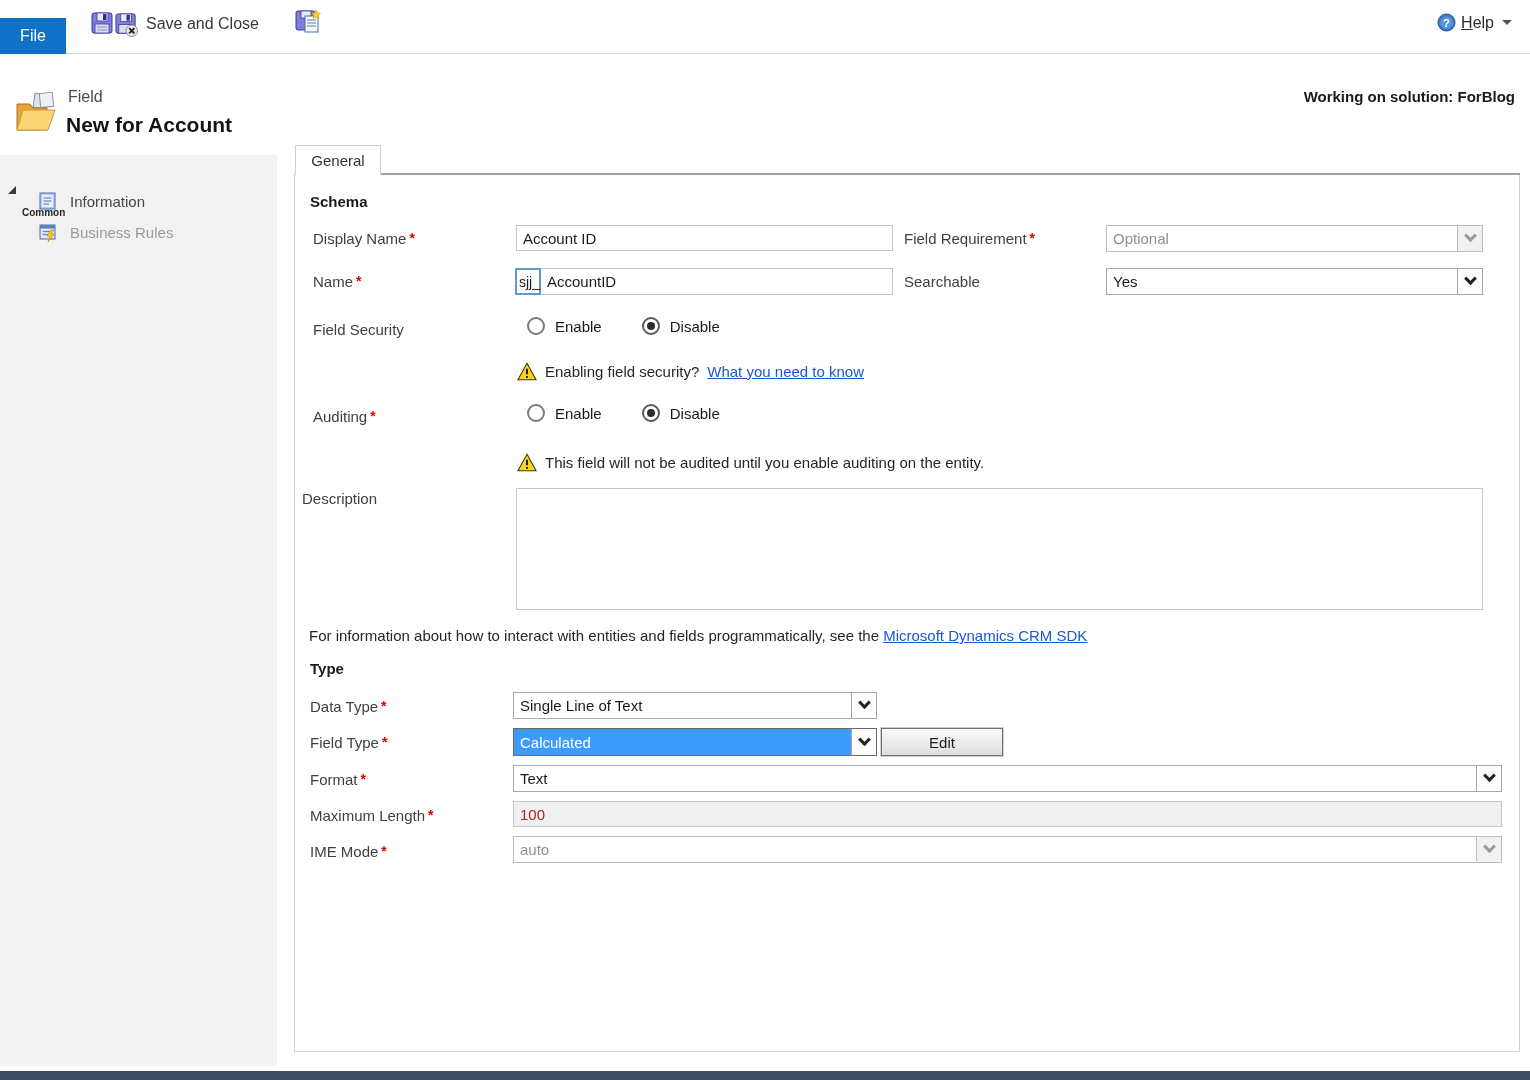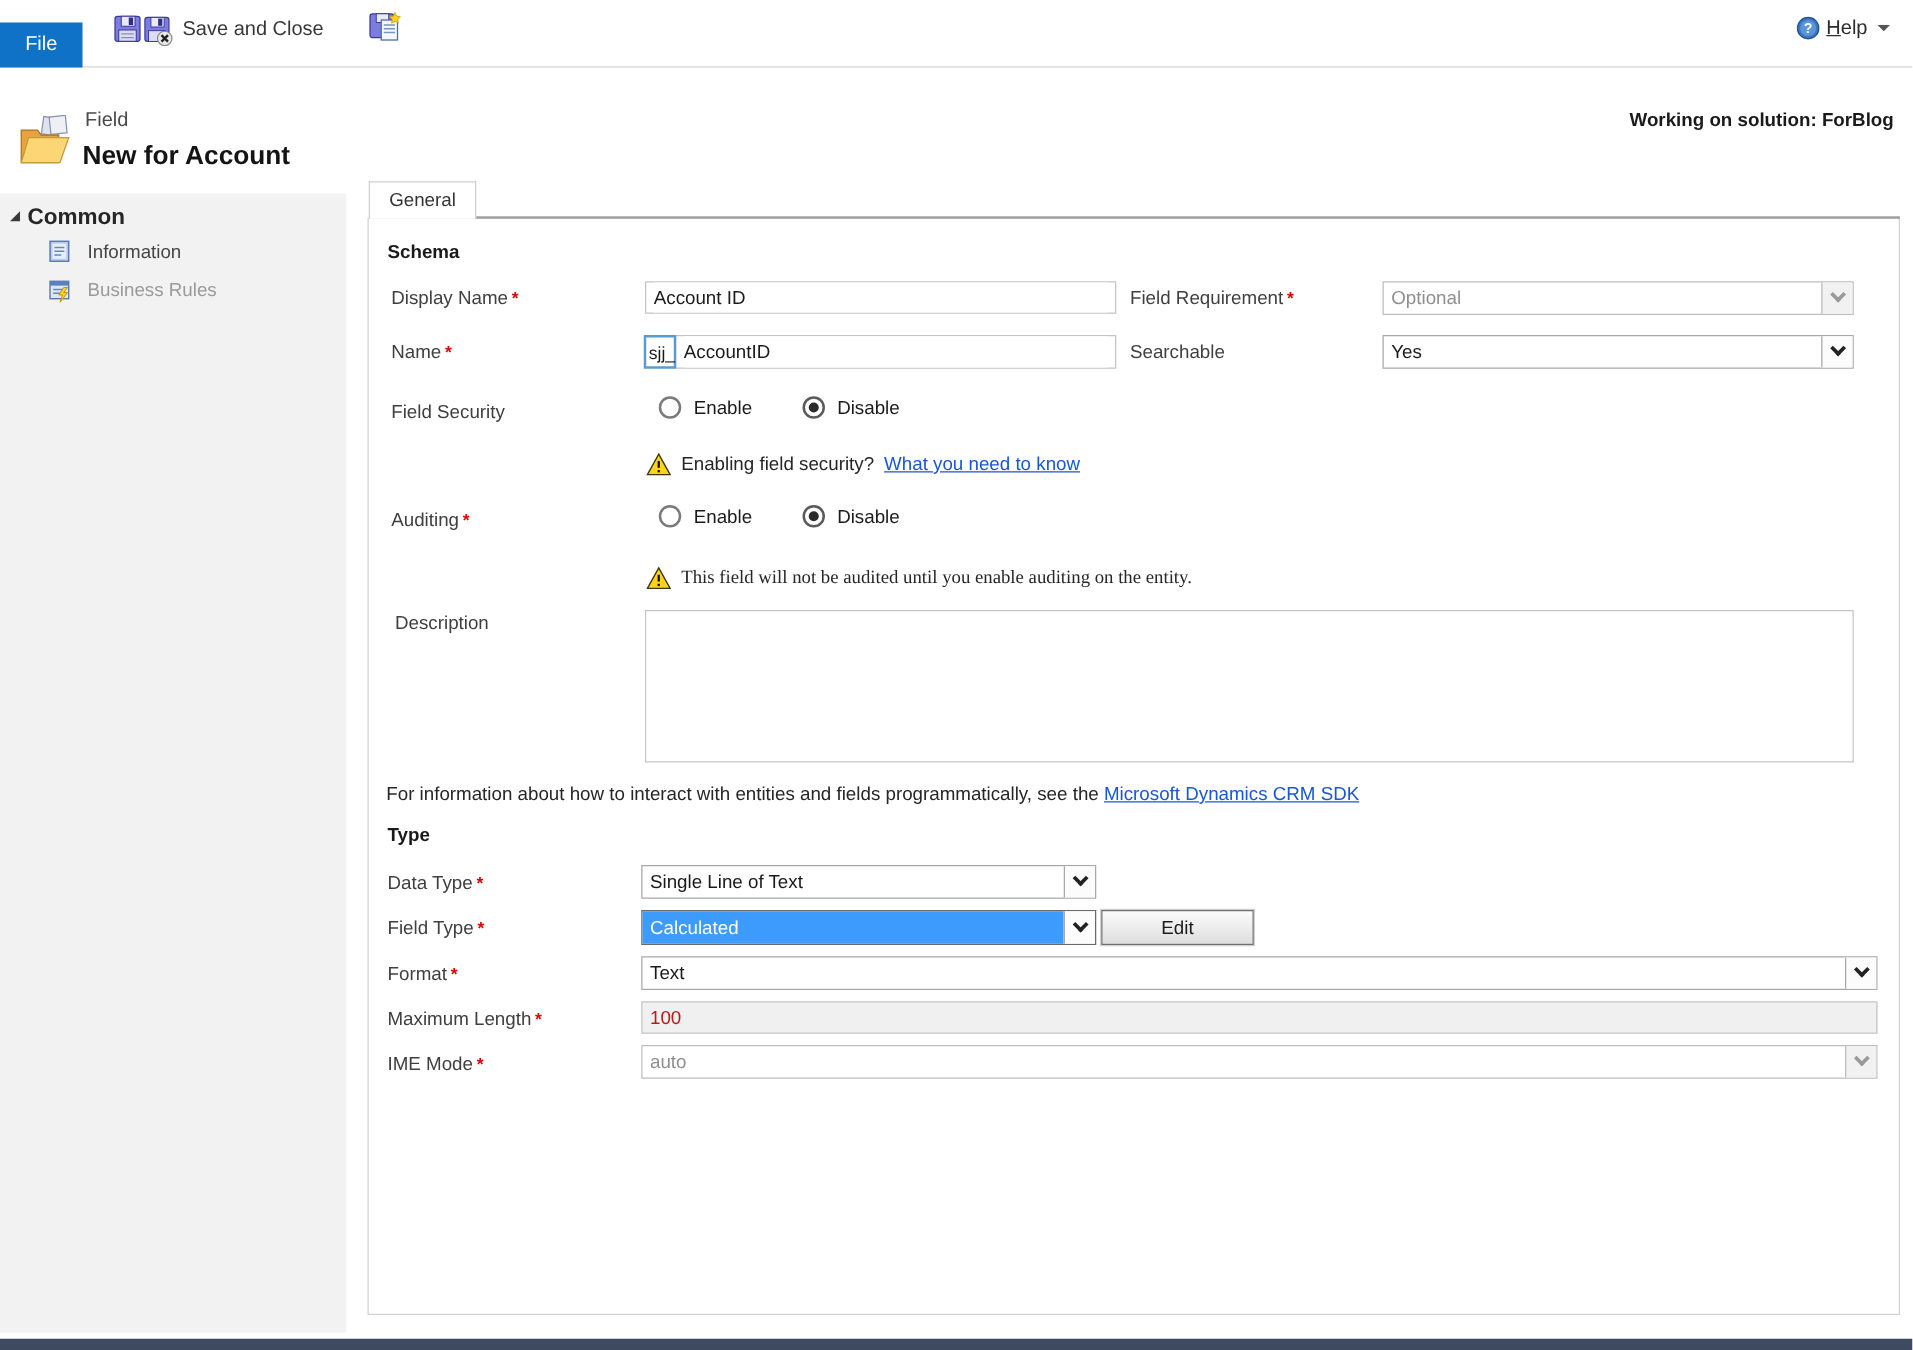--- a/index.html
+++ b/index.html
@@ -26,21 +26,21 @@
 
   
   #folder-icon { left:14px; top:92px; width:44px; height:42px; }
   #entity-type { left:68px; top:88px; font-size:16px; color:#4a4a4a; }
   #page-title { left:66px; top:113px; font-size:21px; font-weight:bold; color:#141414; }
   #solution-note { right:15px; top:88px; font-size:15px; font-weight:bold; color:#1a1a1a; }
 
   
   #sidebar { left:0; top:155px; width:277px; height:911px; background:#f2f2f2; }
   #common-group { position:absolute; left:8px; top:8px; display:flex; align-items:center; gap:6px; cursor:pointer; }
-  #common-label { font-size:18px; font-weight:bold; color:#262626; }
+  #common-label { font-size:10px; font-weight:bold; color:#262626;margin-top:44px; }
   .tree-tri { width:0; height:0; border-left:8px solid transparent; border-bottom:8px solid #3a3a3a; transform:translateY(-1px); }
   .side-item { position:absolute; left:38px; display:flex; align-items:center; gap:12px; cursor:pointer; }
   .side-item svg { width:20px; height:20px; }
   #side-item-information { top:36px; }
   #side-item-business-rules { top:67px; }
   #side-item-information .lbl { font-size:15px; color:#454545; }
   #side-item-business-rules .lbl { font-size:15px; color:#9a9a9a; }
 
   
   #panel { left:294px; top:174px; width:1226px; height:878px; background:#fff; border:1px solid #d2d2d2; }
@@ -239,30 +239,30 @@
   </div>
 
   <div class="abs flabel" style="left:313px; top:408px;"><span>Auditing</span><span class="req">*</span></div>
   <div class="abs radio-row" style="left:527px; top:404px;">
     <span class="radio"></span>
     <span class="radio-lbl">Enable</span>
     <span class="radio checked"></span>
     <span class="radio-lbl">Disable</span>
   </div>
 
-  <div class="abs warn-row" style="left:517px; top:453px;font-family:Liberation Serif, serif;">
+  <div class="abs warn-row" style="left:517px; top:453px;">
     <svg viewBox="0 0 22 20">
       <path d="M11 1 L21 19 H1 z" fill="#ffd21e" stroke="#3a3a00" stroke-width="1.2"></path>
       <rect x="10" y="7" width="2" height="6" fill="#111"></rect>
       <rect x="10" y="15" width="2" height="2" fill="#111"></rect>
     </svg>
     <span>This field will not be audited until you enable auditing on the entity.</span>
   </div>
 
-  <div class="abs flabel" style="left:316px; top:490px;text-align:center;">Description</div>
+  <div class="abs flabel" style="left:302px; top:490px;text-align:center;">Description</div>
   <textarea id="description-box" class="abs" value="" style=""></textarea>
 
   <div class="abs" style="left:309px; top:627px; font-size:15px; color:#262626;">
     <span>For information about how to interact with entities and fields programmatically, see the </span><a class="link">Microsoft Dynamics CRM SDK</a>
   </div>
 
   <div id="type-head" class="abs section-head">Type</div>
 
   <div class="abs flabel" style="left:310px; top:698px;"><span>Data Type</span><span class="req">*</span></div>
   <div class="abs dd" style="left:513px; top:692px; width:364px; height:27px;">

